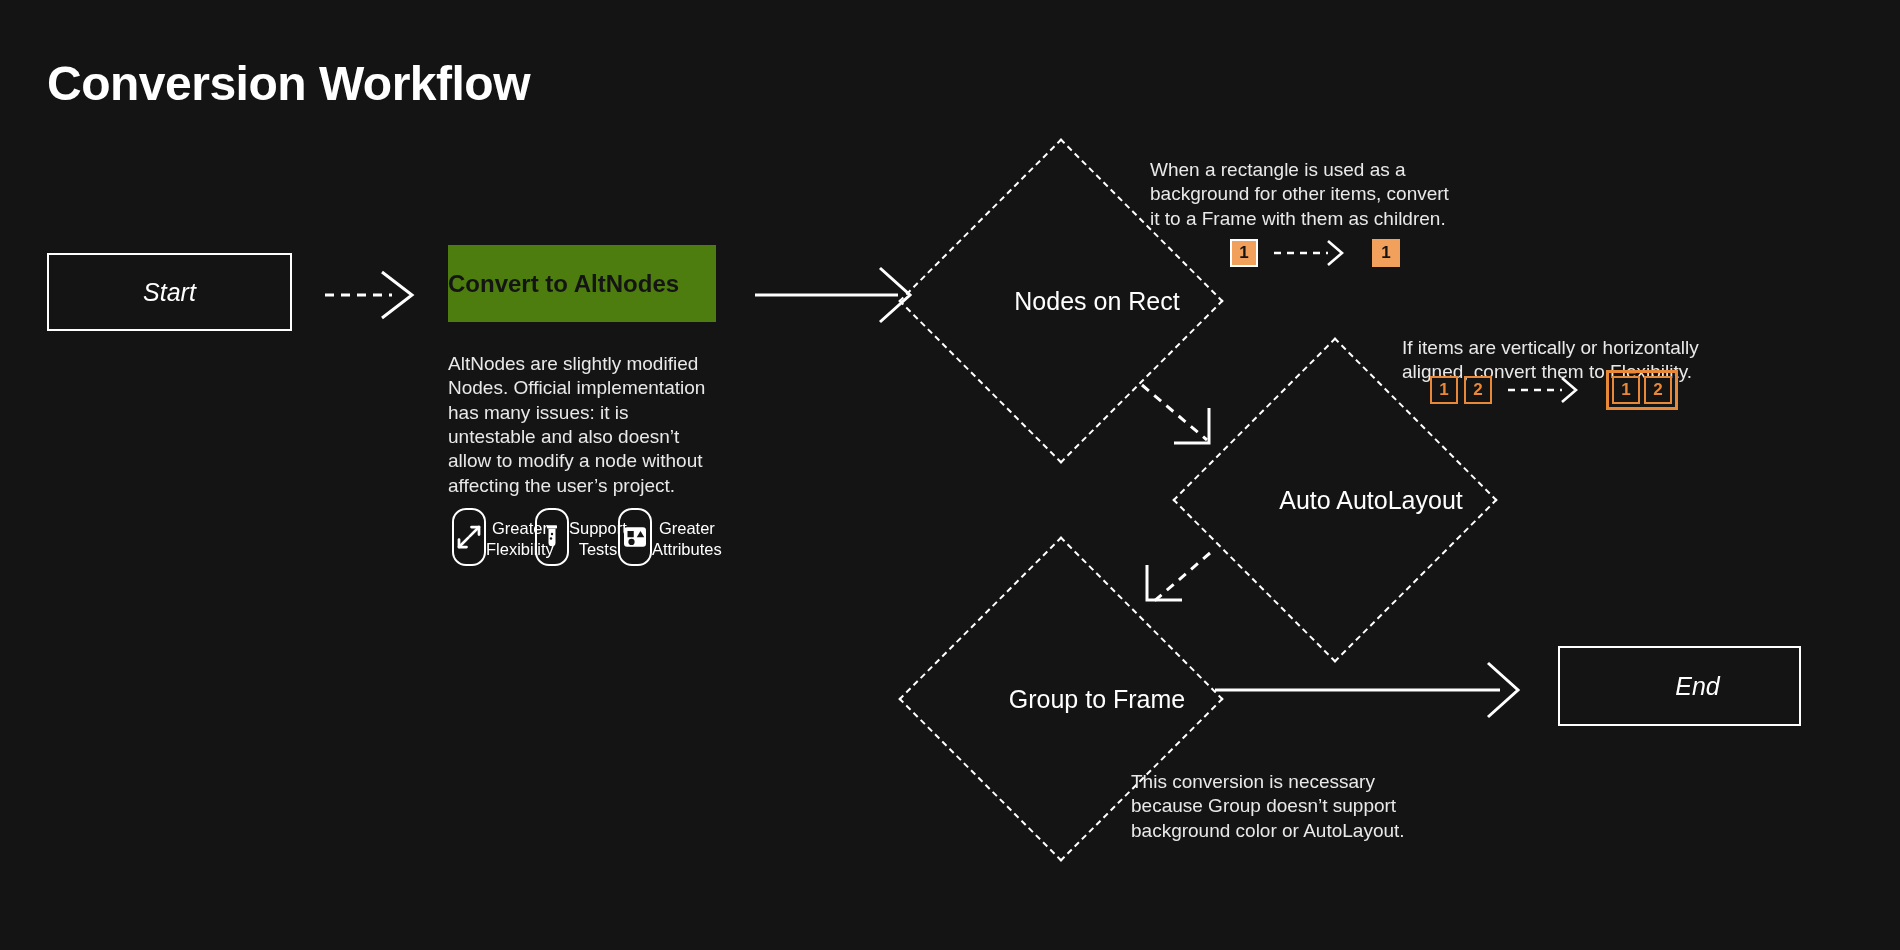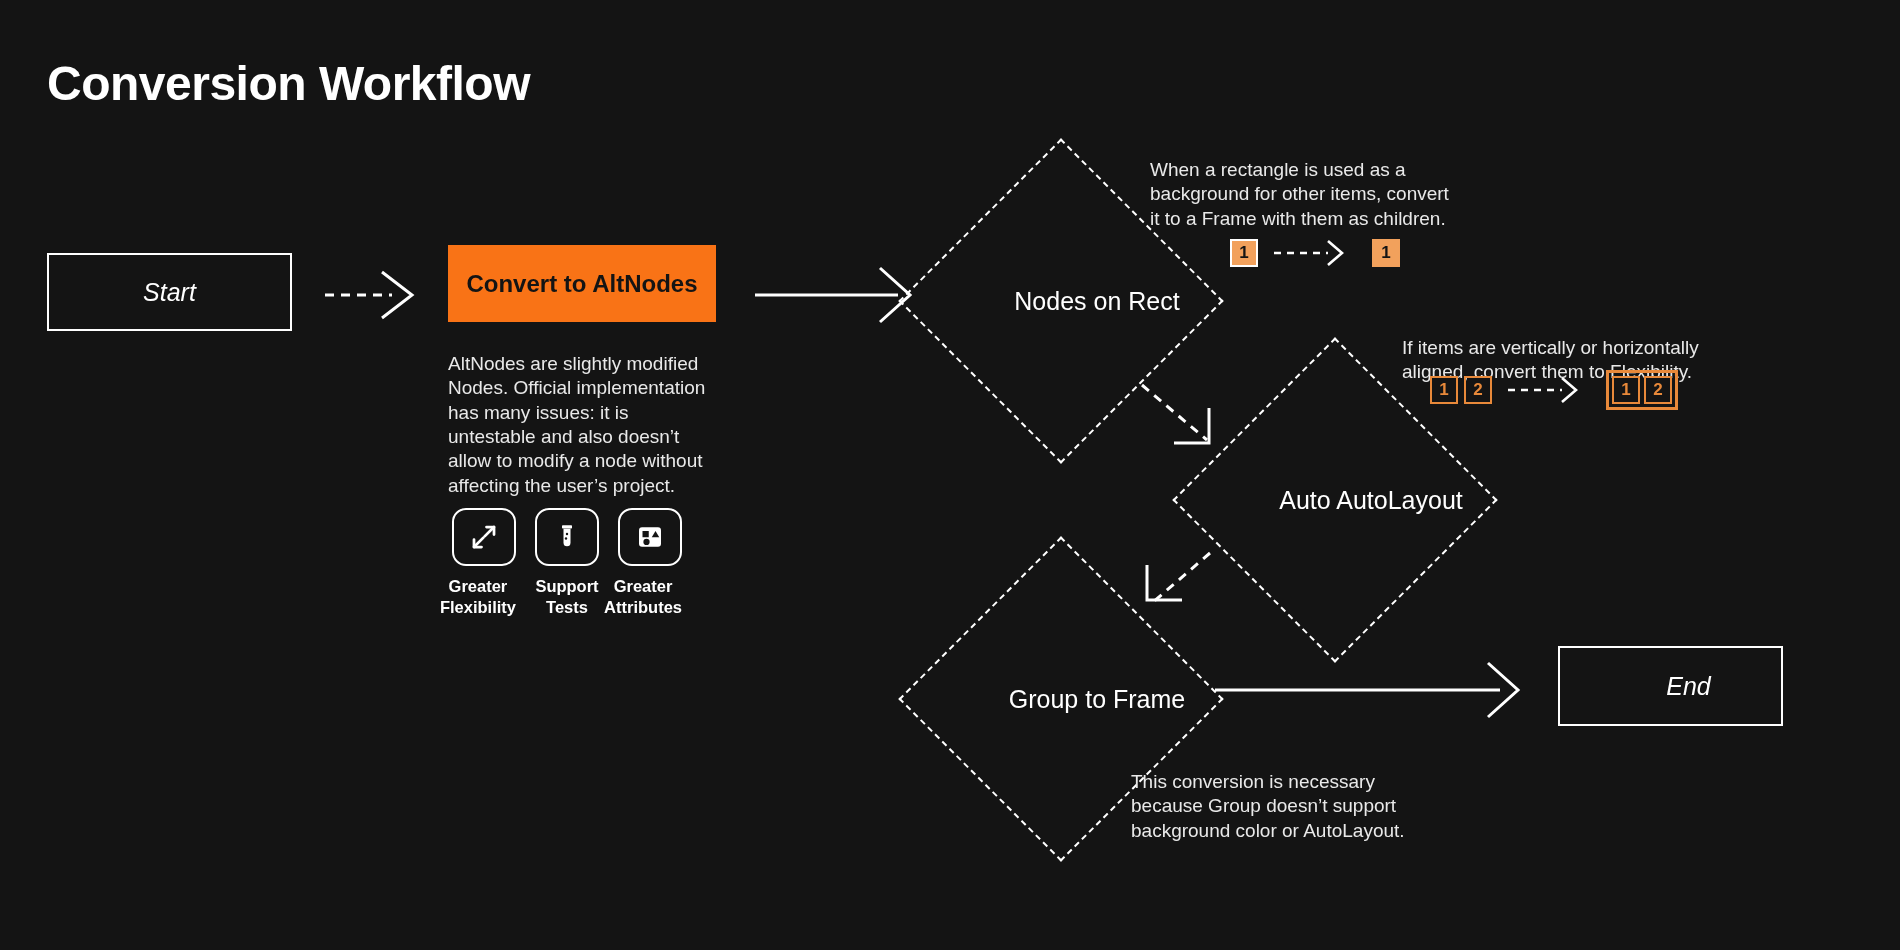--- a/index.html
+++ b/index.html
@@ -19,27 +19,27 @@
   }
 
   
   .node-box {
     position: absolute;
     border: 2px solid #ffffff;
     display: flex; align-items: center; justify-content: center;
     color: #ffffff; font-size: 25px; font-style: italic;
   }
   .node-start { left: 47px; top: 253px; width: 245px; height: 78px; }
-  .node-end   { left: 1558px; top: 646px; width: 225px; height: 80px; padding-left: 36px; }
+  .node-end   { left: 1558px; top: 646px; width: 243px; height: 80px; padding-left: 36px; }
 
   .node-accent {
     position: absolute;
     left: 448px; top: 245px; width: 268px; height: 77px;
-    background: #f97316;
-    display: flex; align-items: center; justify-content: center;
+    background: #4d7c0f;
+    display: flex; align-items: center; justify-content: flex-start;
     color: #141414; font-size: 24px; font-weight: 600;
   }
 
   
   .diamond-wrap { position: absolute; }
   .diamond-shape {
     position: absolute; left: 0; top: 0; width: 100%; height: 100%;
     border: 2px dashed #ffffff;
     transform: rotate(45deg);
   }
@@ -59,21 +59,21 @@
   .desc-altnodes { left: 448px; top: 352px; width: 270px; }
   .note-rect  { left: 1150px; top: 158px; width: 312px; }
   .note-align { left: 1402px; top: 336px; width: 318px; }
   .note-group { left: 1131px; top: 770px; width: 290px; }
 
   
   .features {
     position: absolute; left: 452px; top: 508px;
     display: flex; gap: 19px;
   }
-  .feature { width: 64px; display: flex; flex-direction: column; align-items: flex-end; font-weight: bold; }
+  .feature { width: 64px; display: flex; flex-direction: row; align-items: flex-start; }
   .feature-card {
     width: 64px; height: 58px; border: 2px solid #ffffff; border-radius: 14px;
     display: flex; align-items: center; justify-content: center;
   }
   .feature-label {
     margin-top: 10px; text-align: center; color: #ffffff;
     font-size: 16.5px; line-height: 1.25;
   }
 
   

